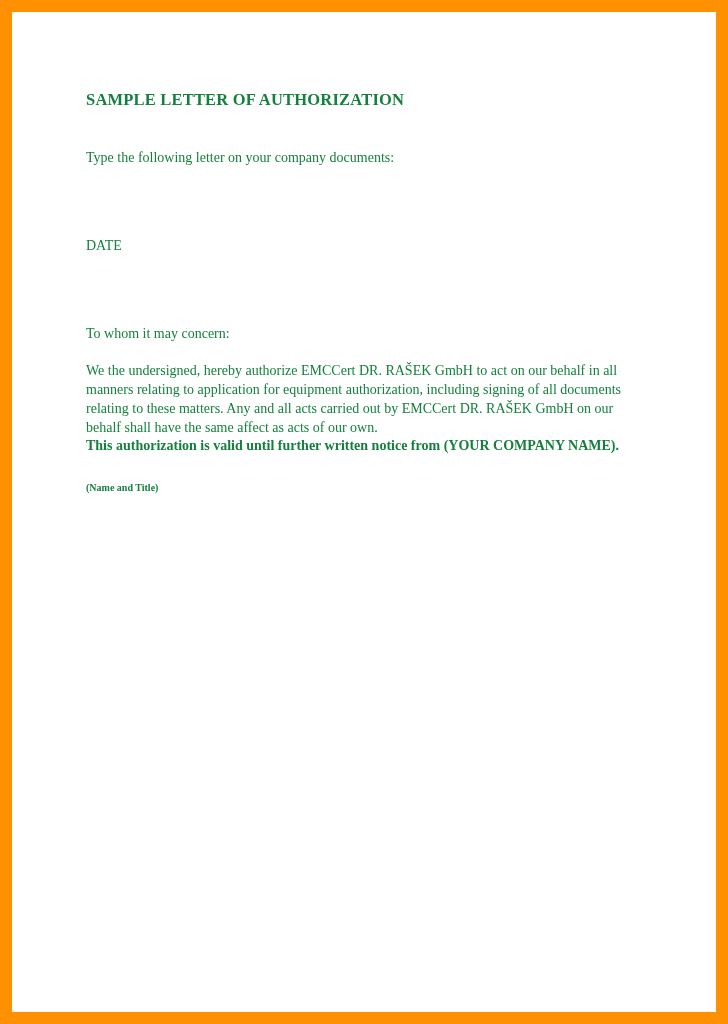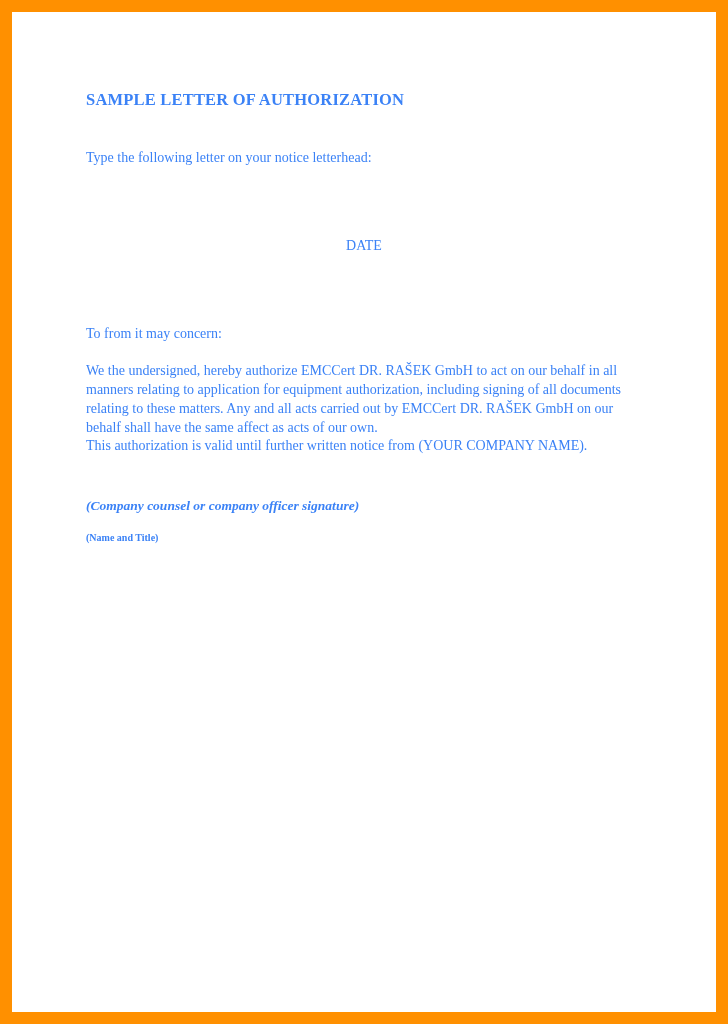--- a/index.html
+++ b/index.html
@@ -12,48 +12,48 @@
       height: 1024px;
       background: #ff9000;
       padding: 12px;
       font-family: Georgia, 'Times New Roman', serif;
     }
     .page {
       width: 100%;
       height: 100%;
       background: #ffffff;
       padding: 78px 74px 40px 74px;
-      color: #3b82f6;
+      color: #15803d;
     }
     .title {
       font-weight: bold;
       font-size: 16.5px;
       margin-bottom: 40px;
       letter-spacing: 0.2px;
     }
     .instruction {
       font-size: 14px;
       margin-bottom: 72px;
     }
     .date-label {
       font-size: 14px;
       margin-bottom: 72px;
-      text-align: center;
     }
     .salutation {
       font-size: 14px;
       margin-bottom: 20px;
     }
     .body-para {
       font-size: 14px;
       line-height: 1.35;
     }
     .validity {
       font-size: 14px;
-      margin-bottom: 44px;
+      margin-bottom: 28px;
+      font-weight: bold;
     }
     .closing {
       font-size: 14px;
       margin-bottom: 60px;
     }
     .signature-line {
       font-size: 13.5px;
       font-style: italic;
       font-weight: bold;
       margin-bottom: 18px;
@@ -64,22 +64,21 @@
     }
     .company-name {
       font-family: Georgia, serif;
     }
   </style>
 </head>
 <body>
 
 <div class="page">
   <div class="title">SAMPLE LETTER OF AUTHORIZATION</div>
-  <div class="instruction">Type the following letter on your notice letterhead:</div>
+  <div class="instruction">Type the following letter on your company documents:</div>
   <div class="date-label">DATE</div>
-  <div class="salutation">To from it may concern:</div>
+  <div class="salutation">To whom it may concern:</div>
   <div class="body-para">
     <span>We the undersigned, hereby authorize </span><span class="company-name">EMCCert DR. RAŠEK GmbH</span><span> to act on our behalf in all manners relating to application for equipment authorization, including signing of all documents relating to these matters.  Any and all acts carried out by </span><span class="company-name">EMCCert DR. RAŠEK GmbH</span><span> on our behalf shall have the same affect as acts of our own.</span>
   </div>
   <div class="validity">This authorization is valid until further written notice from (YOUR COMPANY NAME).</div>
-  <div class="signature-line">(Company counsel or company officer signature)</div>
   <div class="name-title">(Name and Title)</div>
 </div>
 
 </body></html>

